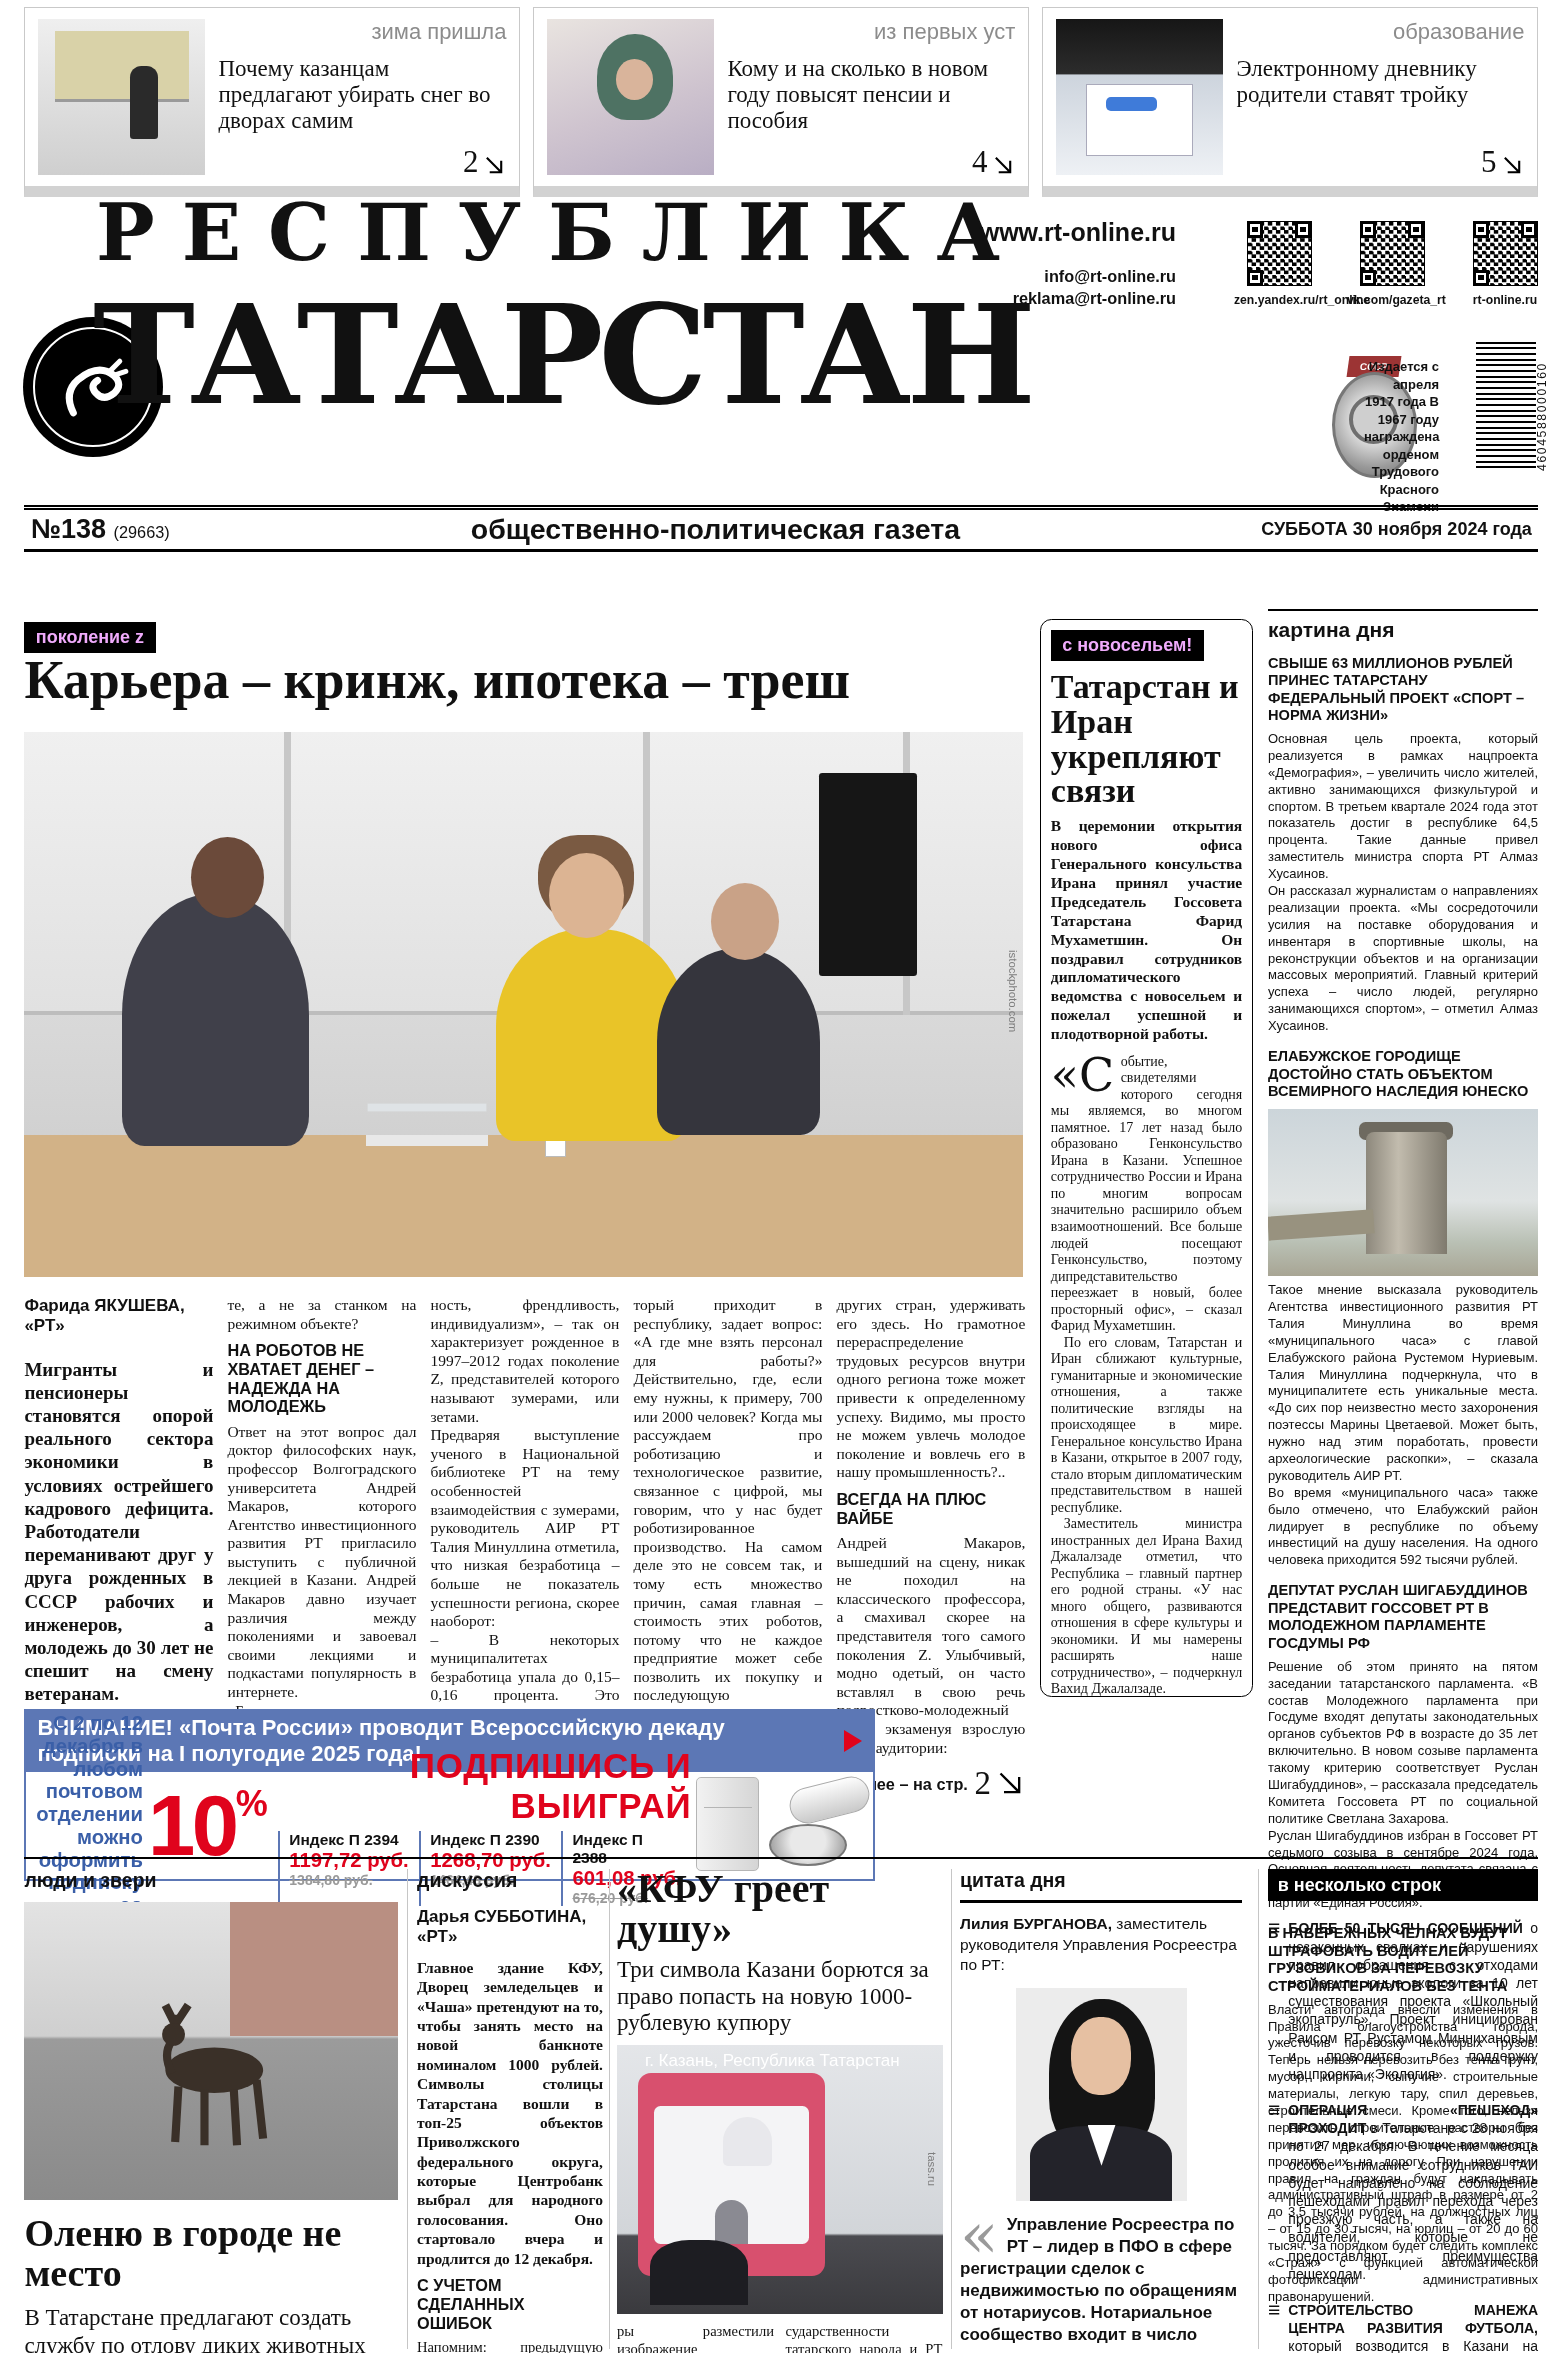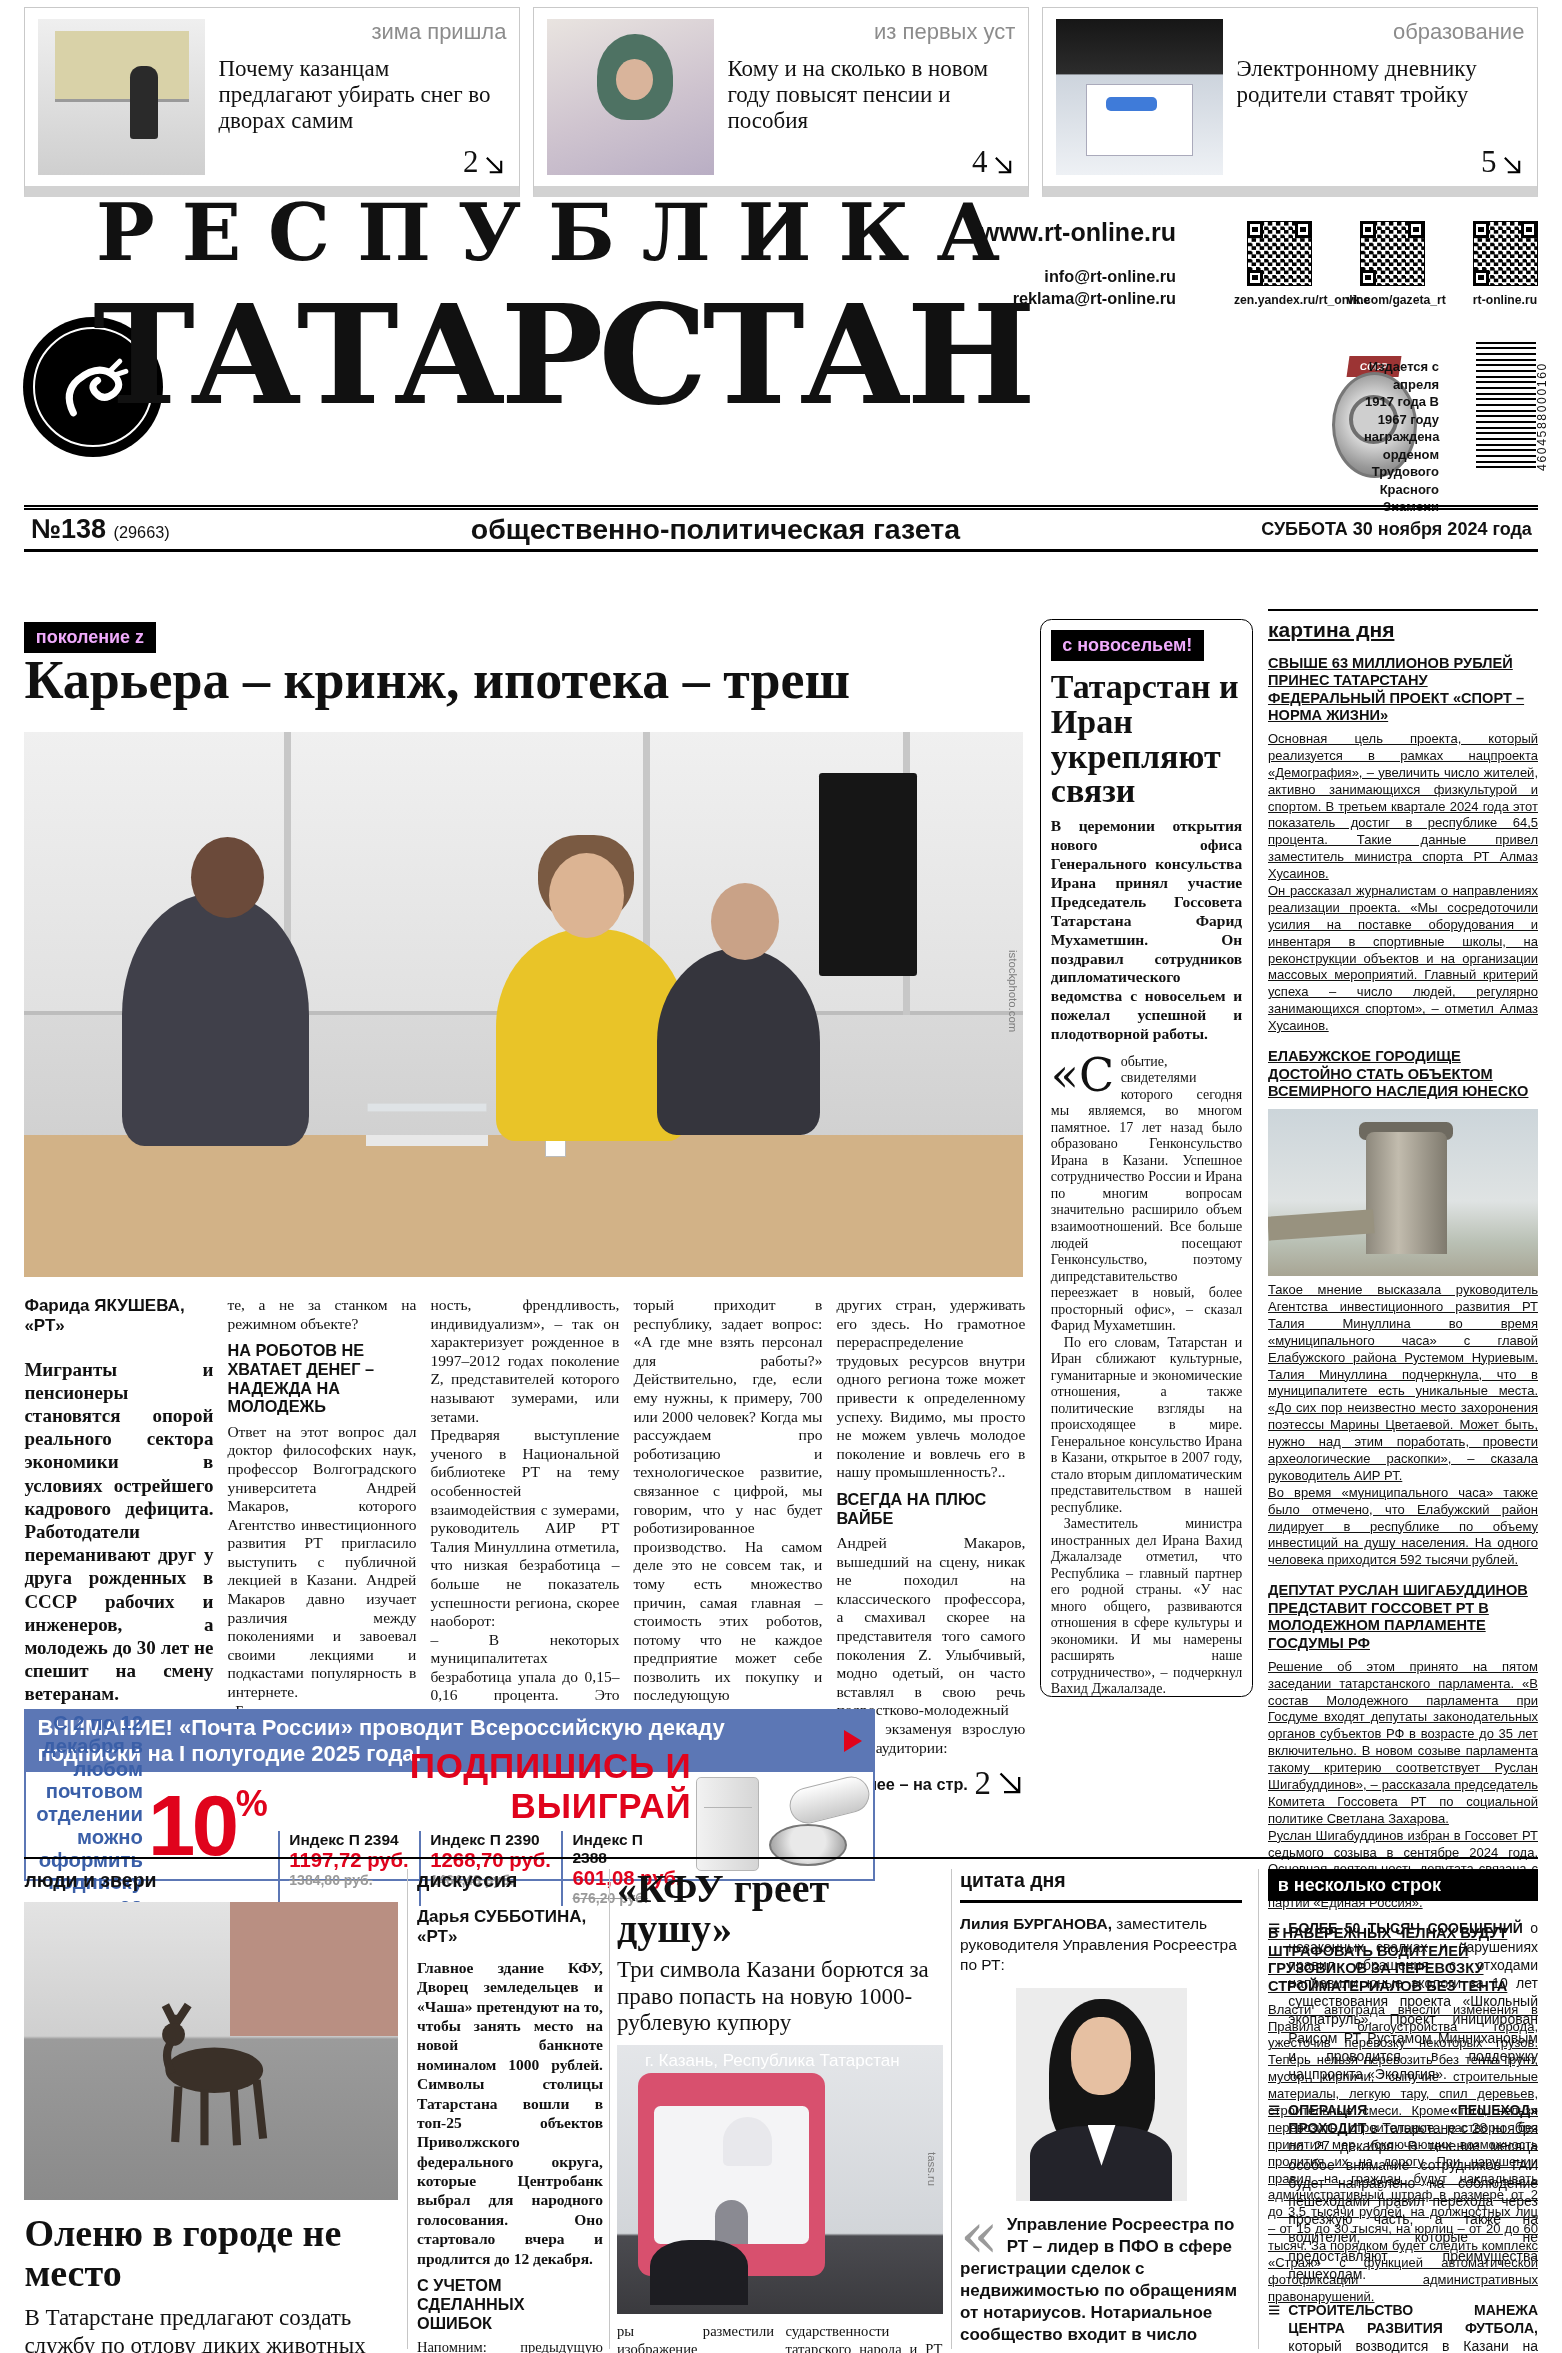--- a/index.html
+++ b/index.html
@@ -116,21 +116,21 @@
   
   .iran { position:absolute; left:1040px; top:619px; width:213px; height:1078px; border:1.6px solid #000;
           border-radius:11.4px; padding:9.8px 9.8px 0 9.8px; overflow:hidden; }
   .iran-headline { font-size:34px; line-height:1.02; margin:9.8px 0 8.1px; }
   .iran-lead { font-weight:bold; font-size:15.5px; line-height:1.22; margin-bottom:9.8px; }
   .iran p.body { font-size:14px; line-height:1.18; text-align:justify; }
   .iran p.ind { text-indent:13px; }
   .iran .dropcap { font-size:46px; }
 
   
-  .kartina { position:absolute; left:1268px; top:609px; width:270px; font-family:"Liberation Sans",sans-serif;text-decoration:underline; }
+  .kartina { position:absolute; left:1268px; top:609px; width:270px; font-family:"Liberation Sans",sans-serif; }
   .kartina-label { border-top:2.4px solid #000; padding-top:6.5px; font-weight:bold; font-size:21px; }
   .k-head { font-weight:bold; font-size:14.6px; line-height:1.2; margin:13px 0 6.5px; }
   .k-body { font-size:13px; line-height:1.3; text-align:justify; }
   .tower { width:270px; height:167px; margin:8.1px 0 6.5px; position:relative; overflow:hidden;
            background:linear-gradient(180deg,#ccd5da 0%,#dfe3e3 55%,#b9c0b4 80%, #a8a594 100%); }
   .tower .t { position:absolute; left:98px; top:23px; width:81px; height:122px; background:linear-gradient(90deg,#8d887c,#c2bcae 40%,#7f7a6e); border-radius:8.1px 8.1px 0 0; }
   .tower .cap { position:absolute; left:91px; top:13px; width:94px; height:18px; background:#6e6a60; border-radius:6.5px; }
   .tower .wall { position:absolute; left:0; top:104px; width:106px; height:24.4px; background:#98927f; transform:rotate(-4deg); }
 
   

